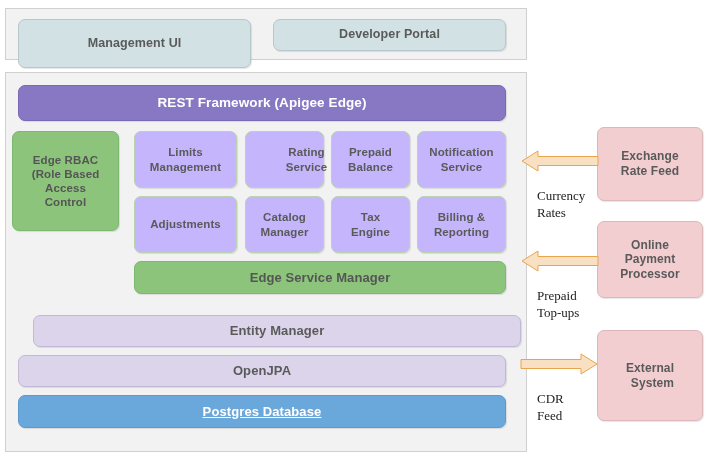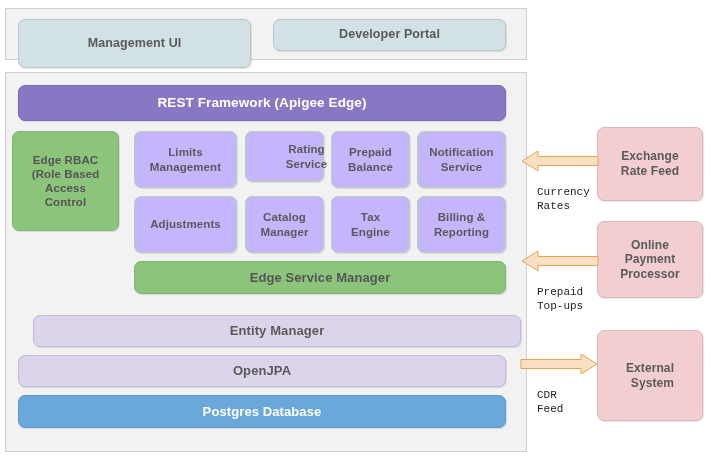--- a/index.html
+++ b/index.html
@@ -76,34 +76,35 @@
   .lavender {
     background: #dcd4ea;
     border: 1px solid #c3b9d6;
     font-size: 13px;
   }
   .blue {
     background: #6aa8dc;
     border: 1px solid #5d99cc;
     color: #ffffff;
     font-size: 13px;
+    text-decoration: underline;
   }
   .pink {
     background: #f3ced1;
     border: 1px solid #ddb8bb;
     font-size: 12px;
   }
 
   .arrow-wrap {
     position: absolute;
   }
   .arrow-label {
     position: absolute;
-    font-family: Liberation Mono, monospace;
-    font-size: 11px;
+    font-family: Liberation Serif, serif;
+    font-size: 13px;
     color: #222222;
     line-height: 1.25;
     text-align: left;
     white-space: pre-line;
     font-weight: normal;
   }
 </style>
 </head>
 <body>
 
@@ -126,21 +127,21 @@
     <span>Edge RBAC
 (Role Based
 Access
 Control</span>
   </div>
 
   <div class="box green-light" style="left:128px; top:58px; width:103px; height:57px; white-space:pre-line;">
     <span>Limits
 Management</span>
   </div>
-  <div class="box green-light" style="left:239px; top:58px; width:79px; height:51px; white-space:pre-line;padding-left:44px;">
+  <div class="box green-light" style="left:239px; top:58px; width:79px; height:57px; white-space:pre-line;padding-left:44px;">
     <span>Rating
 Service</span>
   </div>
   <div class="box green-light" style="left:325px; top:58px; width:79px; height:57px; white-space:pre-line;">
     <span>Prepaid
 Balance</span>
   </div>
   <div class="box green-light" style="left:411px; top:58px; width:89px; height:57px; white-space:pre-line;">
     <span>Notification
 Service</span>

